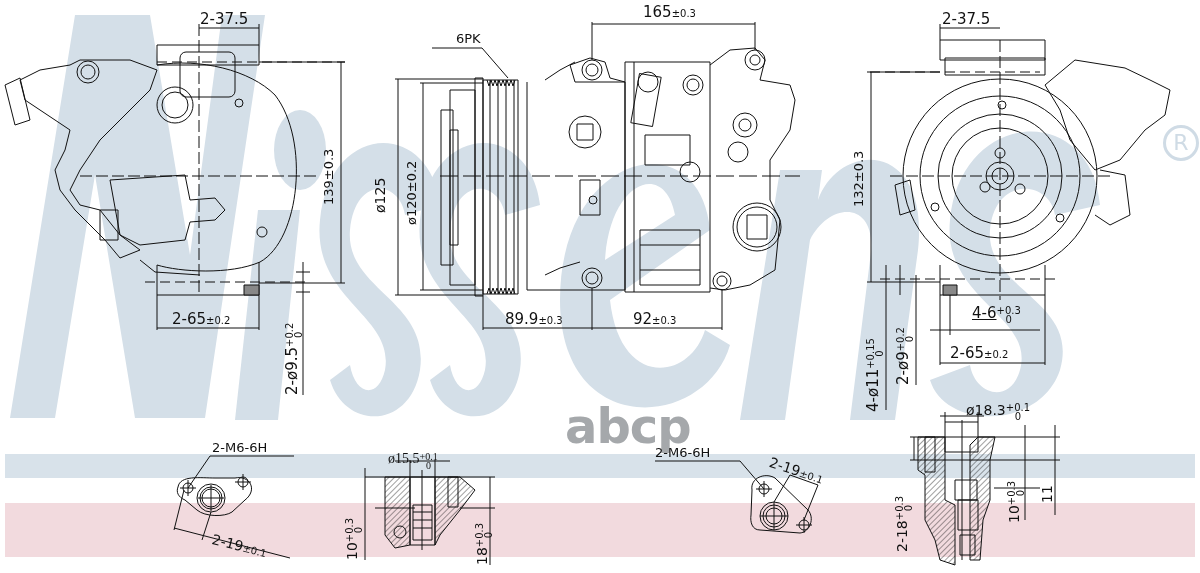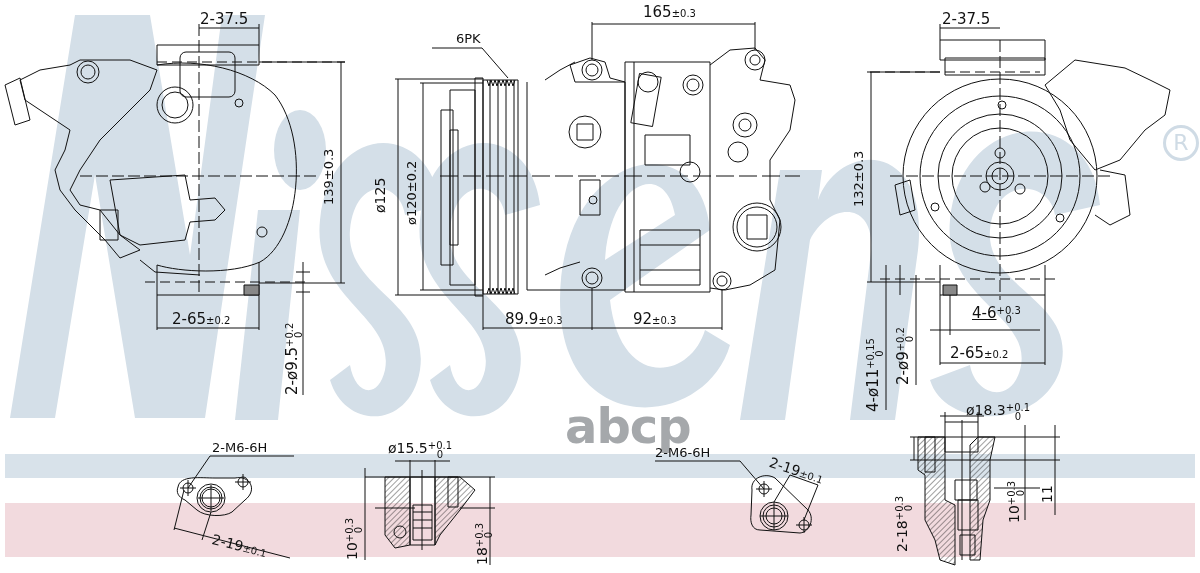--- a/index.html
+++ b/index.html
@@ -299,21 +299,21 @@
   <div class="lbl" style="left:942px;top:12px;">2-37.5</div>
   <div class="lbl v" style="left:852px;top:207px;font-size:13px;">132±0.3</div>
   <div class="lbl" style="left:972px;top:306px;text-decoration:underline;"><span>4-6</span><span class="sup"><span>+0.3</span><span>0</span></span></div>
   <div class="lbl" style="left:950px;top:346px;"><span>2-65</span><span class="tol">±0.2</span></div>
   <div class="lbl v" style="left:896px;top:385px;"><span>2-ø9</span><span class="sup"><span>+0.2</span><span>0</span></span></div>
   <div class="lbl v" style="left:866px;top:412px;"><span>4-ø11</span><span class="sup"><span>+0.15</span><span>0</span></span></div>
 
   <div class="lbl" style="left:212px;top:441px;font-size:13px;">2-M6-6H</div>
   <div class="lbl" style="left:214px;top:532px;font-size:14px;transform:rotate(14deg);transform-origin:left top;"><span>2-19</span><span class="tol">±0.1</span></div>
 
-  <div class="lbl" style="left:388px;top:441px;font-size:14px;"><span>ø15.5</span><span class="sup"><span>+0.1</span><span>0</span></span></div>
+  <div class="lbl" style="left:388px;top:452px;font-size:14px;font-family:Liberation Serif, serif;"><span>ø15.5</span><span class="sup"><span>+0.1</span><span>0</span></span></div>
   <div class="lbl v" style="left:345px;top:560px;font-size:14px;"><span>10</span><span class="sup"><span>+0.3</span><span>0</span></span></div>
   <div class="lbl v" style="left:475px;top:565px;font-size:14px;"><span>18</span><span class="sup"><span>+0.3</span><span>0</span></span></div>
 
   <div class="lbl" style="left:655px;top:446px;font-size:13px;">2-M6-6H</div>
   <div class="lbl" style="left:772px;top:455px;font-size:14px;transform:rotate(18deg);transform-origin:left top;"><span>2-19</span><span class="tol">±0.1</span></div>
 
   <div class="lbl" style="left:966px;top:403px;font-size:14px;"><span>ø18.3</span><span class="sup"><span>+0.1</span><span>0</span></span></div>
   <div class="lbl v" style="left:895px;top:552px;font-size:14px;"><span>2-18</span><span class="sup"><span>+0.3</span><span>0</span></span></div>
   <div class="lbl v" style="left:1007px;top:523px;font-size:14px;"><span>10</span><span class="sup"><span>+0.3</span><span>0</span></span></div>
   <div class="lbl v" style="left:1040px;top:503px;font-size:14px;">11</div>

